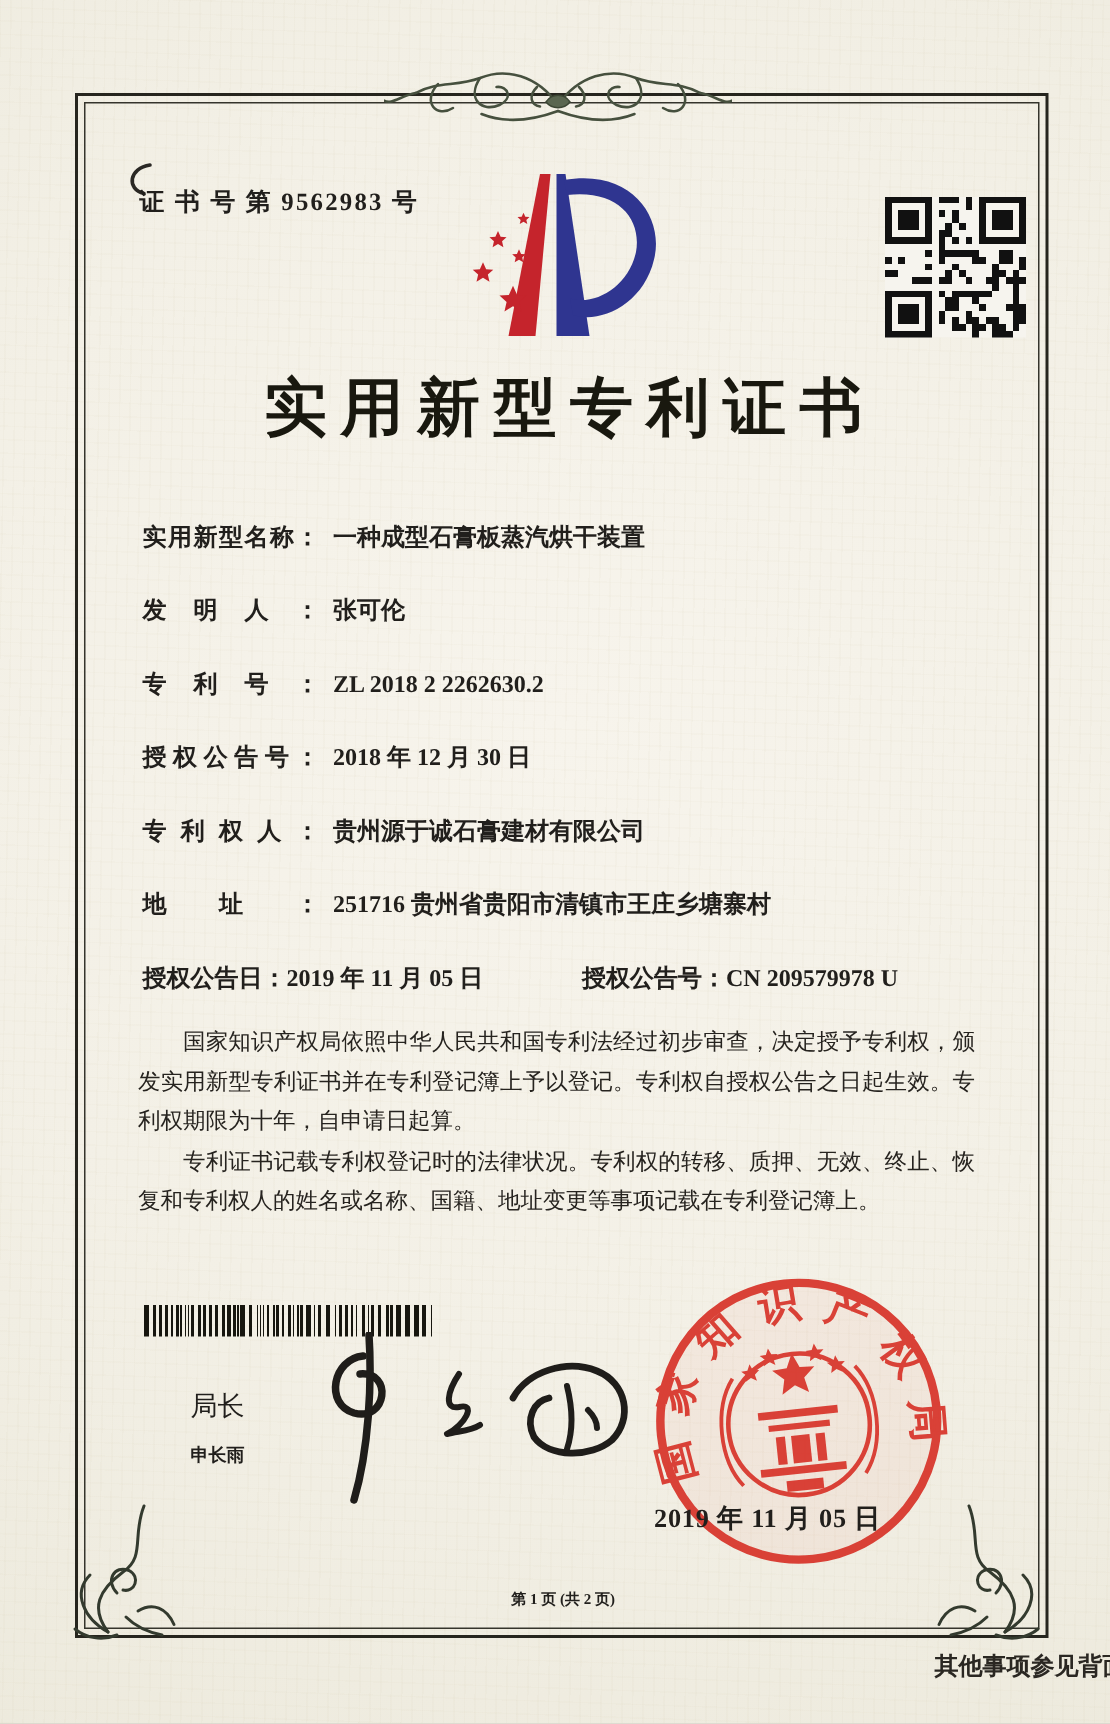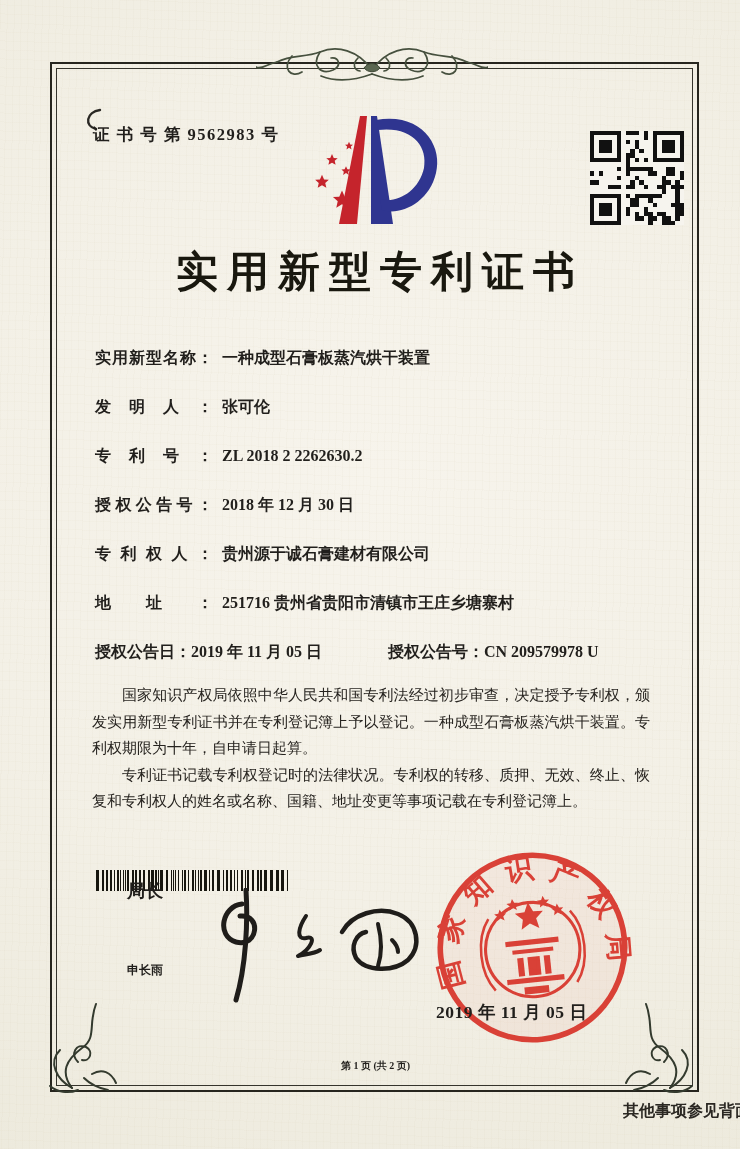--- a/index.html
+++ b/index.html
@@ -28,21 +28,21 @@
   .val{margin-left:9px;}
   .r0{top:348px}.r1{top:397px}.r2{top:446px}.r3{top:495px}.r4{top:544px}.r5{top:593px}
   .grant{position:absolute;top:642px;font-size:16px;font-weight:700;white-space:nowrap;}
   .grant.gd{left:95px}.grant.gn{left:388px}
   
   .paras{position:absolute;left:92px;top:682px;width:558px;font-size:15px;line-height:26.5px;
          font-weight:500;color:#26231f;text-align:justify;}
   .paras p{margin:0;text-indent:2em;}
   
   .barcode{position:absolute;left:94px;top:870px;width:196px;height:21px;}
-  .director-title{position:absolute;left:127px;top:879px;font-size:18px;font-weight:700;}
+  .director-title{position:absolute;left:127px;top:925px;font-size:18px;font-weight:400;}
   .director-name{position:absolute;left:127px;top:962px;font-size:12px;font-weight:600;}
   .signature{position:absolute;left:206px;top:888px;}
   .seal{position:absolute;left:430px;top:845px;transform:rotate(-6deg);opacity:.93;}
   .seal-date{position:absolute;left:436px;top:1000px;font-size:17.5px;font-weight:700;z-index:6;letter-spacing:.5px;}
   .page-info{position:absolute;left:0;right:0;top:1059px;text-align:center;font-size:10px;font-weight:600;}
   .footer-note{position:absolute;left:0;right:0;top:1101px;text-align:right;font-size:16px;font-weight:600;color:#2a2722;}
 </style>
 </head>
 <body>
 
@@ -242,21 +242,21 @@
   </div>
 
   <div class="grant gd">
     <span>授权公告日：</span><span>2019 年 11 月 05 日</span>
   </div>
   <div class="grant gn">
     <span>授权公告号：</span><span>CN 209579978 U</span>
   </div>
 
   <div class="paras">
-    <p>国家知识产权局依照中华人民共和国专利法经过初步审查，决定授予专利权，颁发实用新型专利证书并在专利登记簿上予以登记。一种成型石膏板蒸汽烘干装置。专利权期限为十年，自申请日起算。</p>
+    <p>国家知识产权局依照中华人民共和国专利法经过初步审查，决定授予专利权，颁发实用新型专利证书并在专利登记簿上予以登记。专利权自授权公告之日起生效。专利权期限为十年，自申请日起算。</p>
     <p>专利证书记载专利权登记时的法律状况。专利权的转移、质押、无效、终止、恢复和专利权人的姓名或名称、国籍、地址变更等事项记载在专利登记簿上。</p>
   </div>
 
   <svg class="barcode" id="bc" viewBox="0 0 196 21" preserveAspectRatio="none" shape-rendering="crispEdges">
       <rect x="2" y="0" width="3" height="21" fill="#17160f"></rect>
       <rect x="8" y="0" width="2" height="21" fill="#17160f"></rect>
       <rect x="12" y="0" width="2" height="21" fill="#17160f"></rect>
       <rect x="16" y="0" width="2" height="21" fill="#17160f"></rect>
       <rect x="20" y="0" width="1" height="21" fill="#17160f"></rect>
       <rect x="23" y="0" width="2" height="21" fill="#17160f"></rect>

